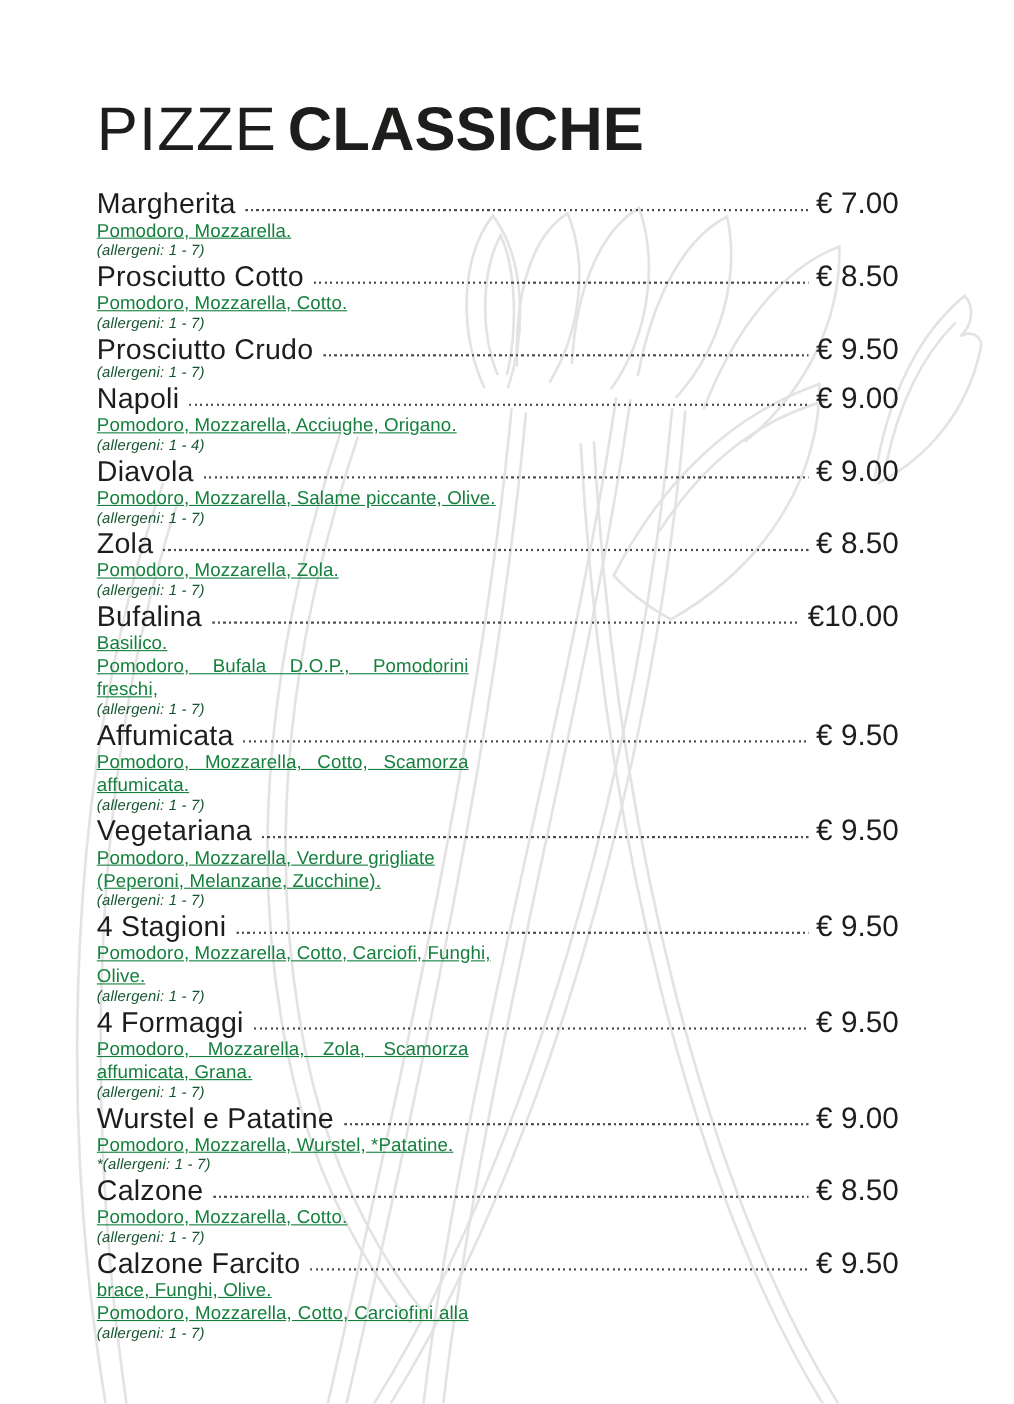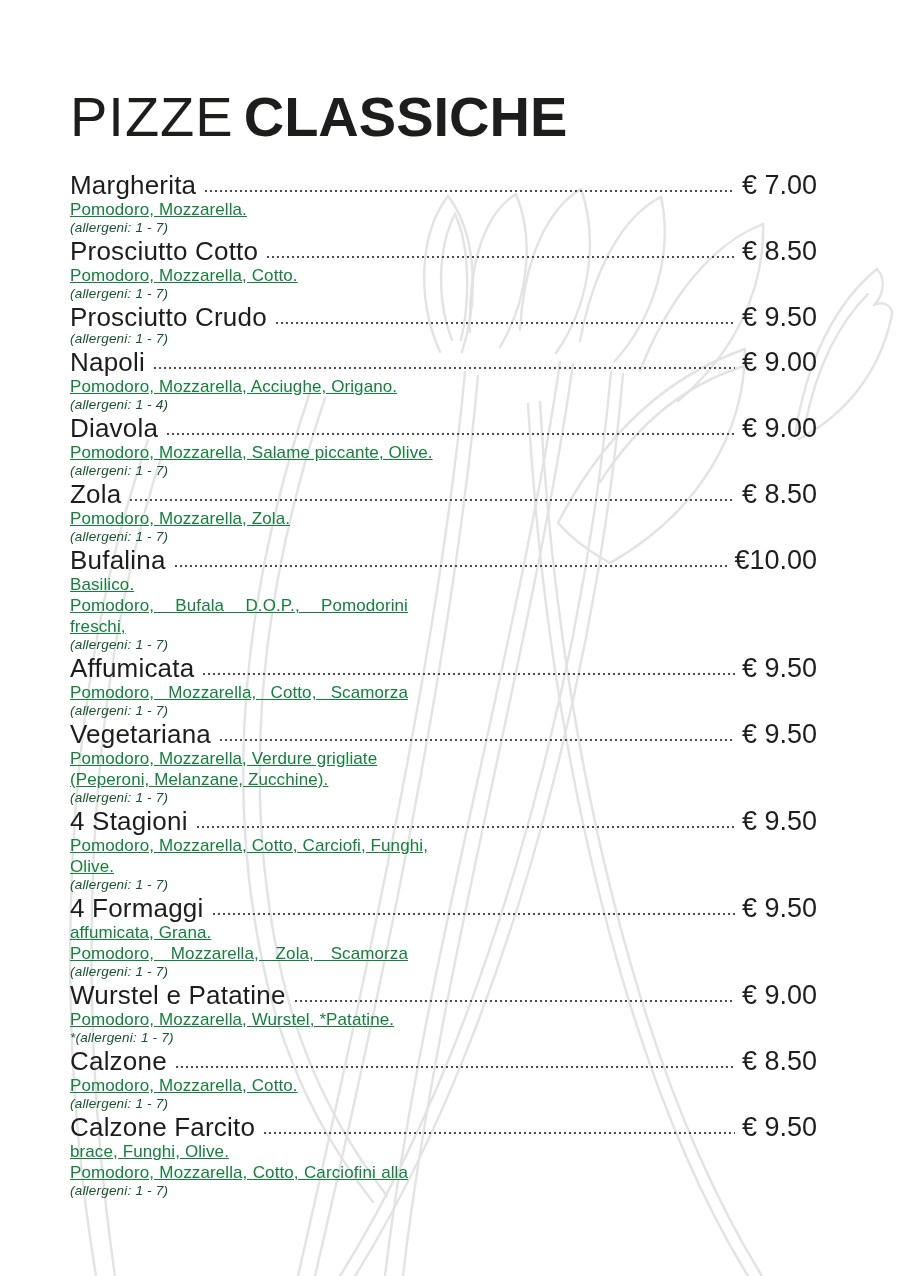--- a/index.html
+++ b/index.html
@@ -6,21 +6,21 @@
   body{
     width:922px;height:1276px;
     background:#ffffff;
     font-family:"Liberation Sans",sans-serif;
     overflow:hidden;
     position:relative;
     color:#1d1d1b;
   }
   .page{position:relative;width:922px;height:1276px;}
   .bg-art{position:absolute;top:0;left:0;z-index:0;pointer-events:none;}
-  .content{position:relative;z-index:1;padding:86px 105px 0 70px;}
+  .content{position:relative;z-index:1;padding:86px 105px 0 70px;margin-left:18px;}
   .title{margin:0 0 14px 0;line-height:62px;white-space:nowrap;}
   .t-light{font-size:56px;font-weight:200;letter-spacing:1px;}
   .t-bold{font-size:56px;font-weight:800;letter-spacing:0px;margin-left:10px;}
   .item{margin:0;}
   .row{display:flex;align-items:baseline;height:29px;justify-content:center;}
   .name{font-size:26px;font-weight:500;white-space:nowrap;letter-spacing:0.2px;}
   .leader{
     flex:1;height:2px;align-self:flex-end;
     margin:0 7px 7px 9px;
     background-image:repeating-linear-gradient(to right,#4b4b4b 0 2px,transparent 2px 5px);
@@ -162,20 +162,21 @@
   </div>
 
   <div class="item">
     <div class="row">
       <span class="name">Affumicata</span>
       <span class="leader"></span>
       <span class="price">€ 9.50</span>
     </div>
     <div class="desc">
             <div class="desc-line just">Pomodoro, Mozzarella, Cotto, Scamorza</div>
+            <div class="desc-line">affumicata.</div>
           </div>
     <div class="allerg">(allergeni: 1 - 7)</div>
   </div>
 
   <div class="item">
     <div class="row">
       <span class="name">Vegetariana</span>
       <span class="leader"></span>
       <span class="price">€ 9.50</span>
     </div>
@@ -199,22 +200,22 @@
     <div class="allerg">(allergeni: 1 - 7)</div>
   </div>
 
   <div class="item">
     <div class="row">
       <span class="name">4 Formaggi</span>
       <span class="leader"></span>
       <span class="price">€ 9.50</span>
     </div>
     <div class="desc">
+            <div class="desc-line just">Pomodoro, Mozzarella, Zola, Scamorza</div>
             <div class="desc-line">affumicata, Grana.</div>
-            <div class="desc-line just">Pomodoro, Mozzarella, Zola, Scamorza</div>
           </div>
     <div class="allerg">(allergeni: 1 - 7)</div>
   </div>
 
   <div class="item">
     <div class="row">
       <span class="name">Wurstel e Patatine</span>
       <span class="leader"></span>
       <span class="price">€ 9.00</span>
     </div>

